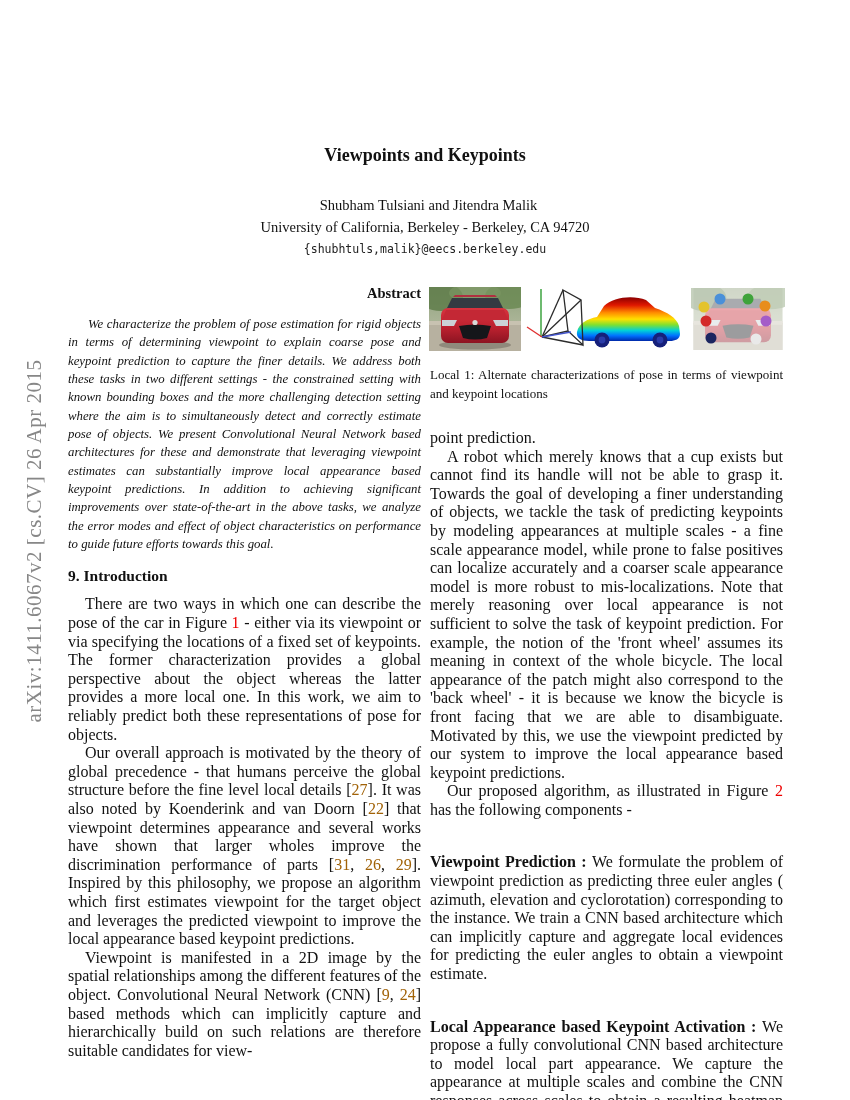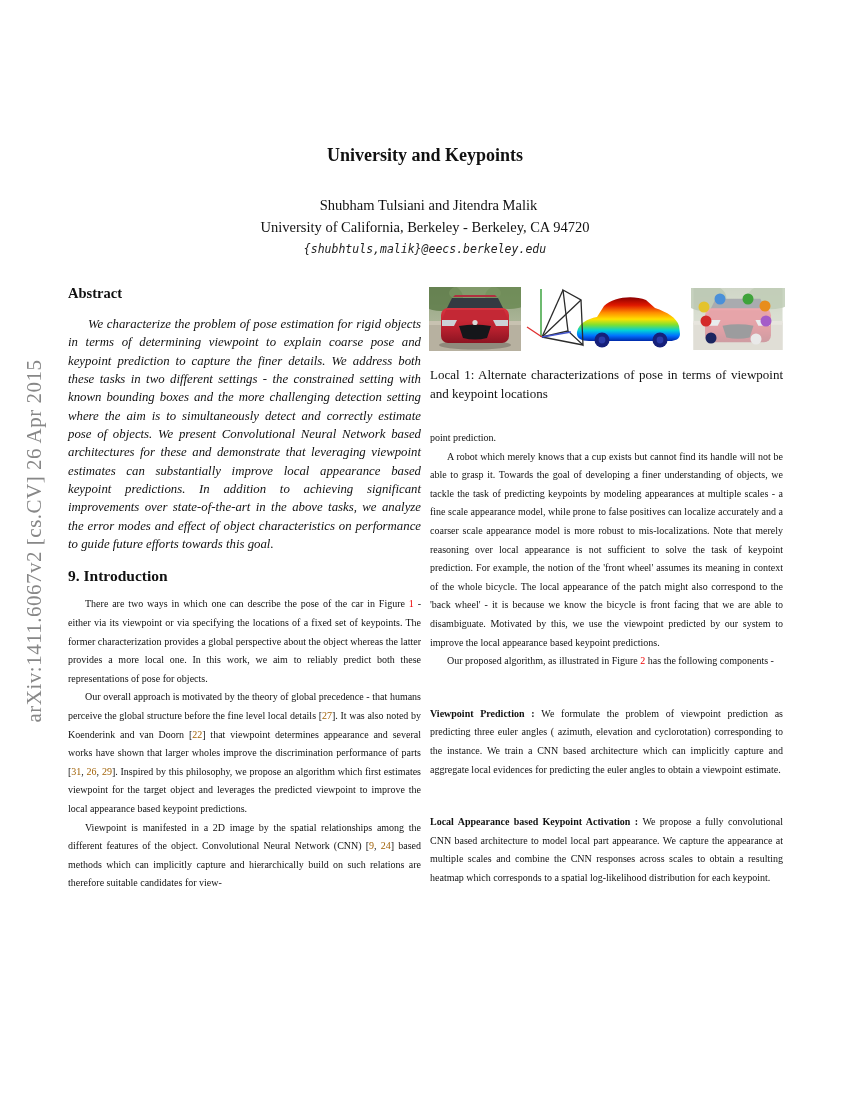--- a/index.html
+++ b/index.html
@@ -28,40 +28,39 @@
   
   .paper-header { position: absolute; top: 145px; left: 0; width: 850px; text-align: center; }
   .paper-title { font-size: 18px; font-weight: bold; }
   .paper-authors { margin-top: 31px; font-size: 14.5px; padding-left: 7px; }
   .paper-affiliation { margin-top: 5px; font-size: 14.5px; }
   .paper-email {
     margin-top: 6px;
     font-family: "DejaVu Sans Mono", "Liberation Mono", monospace;
     font-size: 11.5px;
     color: #222;
-    font-style: italic;
   }
 
   
   .col { position: absolute; top: 285px; width: 353px; }
   .col-left  { left: 68px; }
   .col-right { left: 430px; }
 
-  .abstract-heading { text-align: left; font-weight: bold; font-size: 14.5px; margin-bottom: 13px; }
+  .abstract-heading { text-align: right; font-weight: bold; font-size: 14.5px; margin-bottom: 13px; }
   .abstract-text {
     font-style: italic;
     font-size: 12.8px;
     line-height: 18.35px;
     text-align: justify;
     text-indent: 20px;
   }
   .section-heading { font-weight: bold; font-size: 15.5px; margin-top: 14px; margin-bottom: 10px; }
 
   .body-par {
-    font-size: 10px;
+    font-size: 16px;
     line-height: 18.6px;
     text-align: justify;
   }
   .body-par.indent { text-indent: 17px; }
   .gap-before { margin-top: 34px; }
 
   .seg-cite   { color: #a16207; }
   .seg-figref { color: #ee0000; }
   .seg-bold   { font-weight: bold; }
 
@@ -113,21 +112,21 @@
       <stop offset="0.76" stop-color="#00d0d8"></stop>
       <stop offset="0.88" stop-color="#0070ff"></stop>
       <stop offset="1" stop-color="#0028a8"></stop>
     </linearGradient>
   </defs>
 </svg>
 
 <div class="arxiv-strip">arXiv:1411.6067v2  [cs.CV]  26 Apr 2015</div>
 
 <div class="paper-header">
-  <div class="paper-title">University and Keypoints</div>
+  <div class="paper-title">Viewpoints and Keypoints</div>
   <div class="paper-authors">Shubham Tulsiani and Jitendra Malik</div>
   <div class="paper-affiliation">University of California, Berkeley - Berkeley, CA 94720</div>
   <div class="paper-email">{shubhtuls,malik}@eecs.berkeley.edu</div>
 </div>
 
 <div class="col col-left">
   <div class="abstract-heading">Abstract</div>
   <div class="abstract-text">We characterize the problem of pose estimation for rigid objects in terms of determining viewpoint to explain coarse pose and keypoint prediction to capture the finer details. We address both these tasks in two different settings - the constrained setting with known bounding boxes and the more challenging detection setting where the aim is to simultaneously detect and correctly estimate pose of objects. We present Convolutional Neural Network based architectures for these and demonstrate that leveraging viewpoint estimates can substantially improve local appearance based keypoint predictions. In addition to achieving significant improvements over state-of-the-art in the above tasks, we analyze the error modes and effect of object characteristics on performance to guide future efforts towards this goal.</div>
 
   <div class="section-heading">9. Introduction</div>

